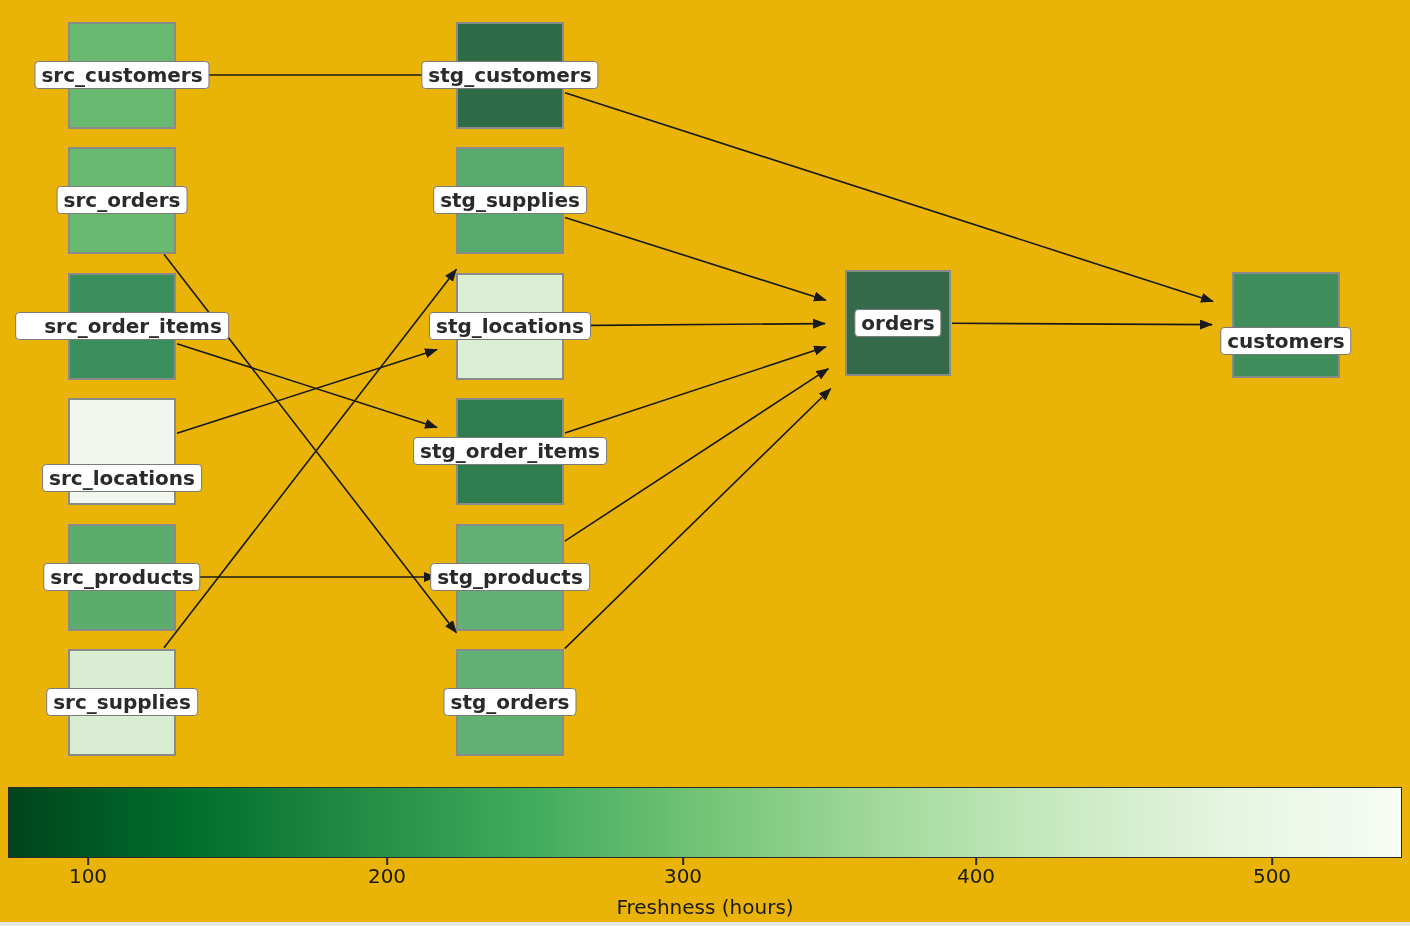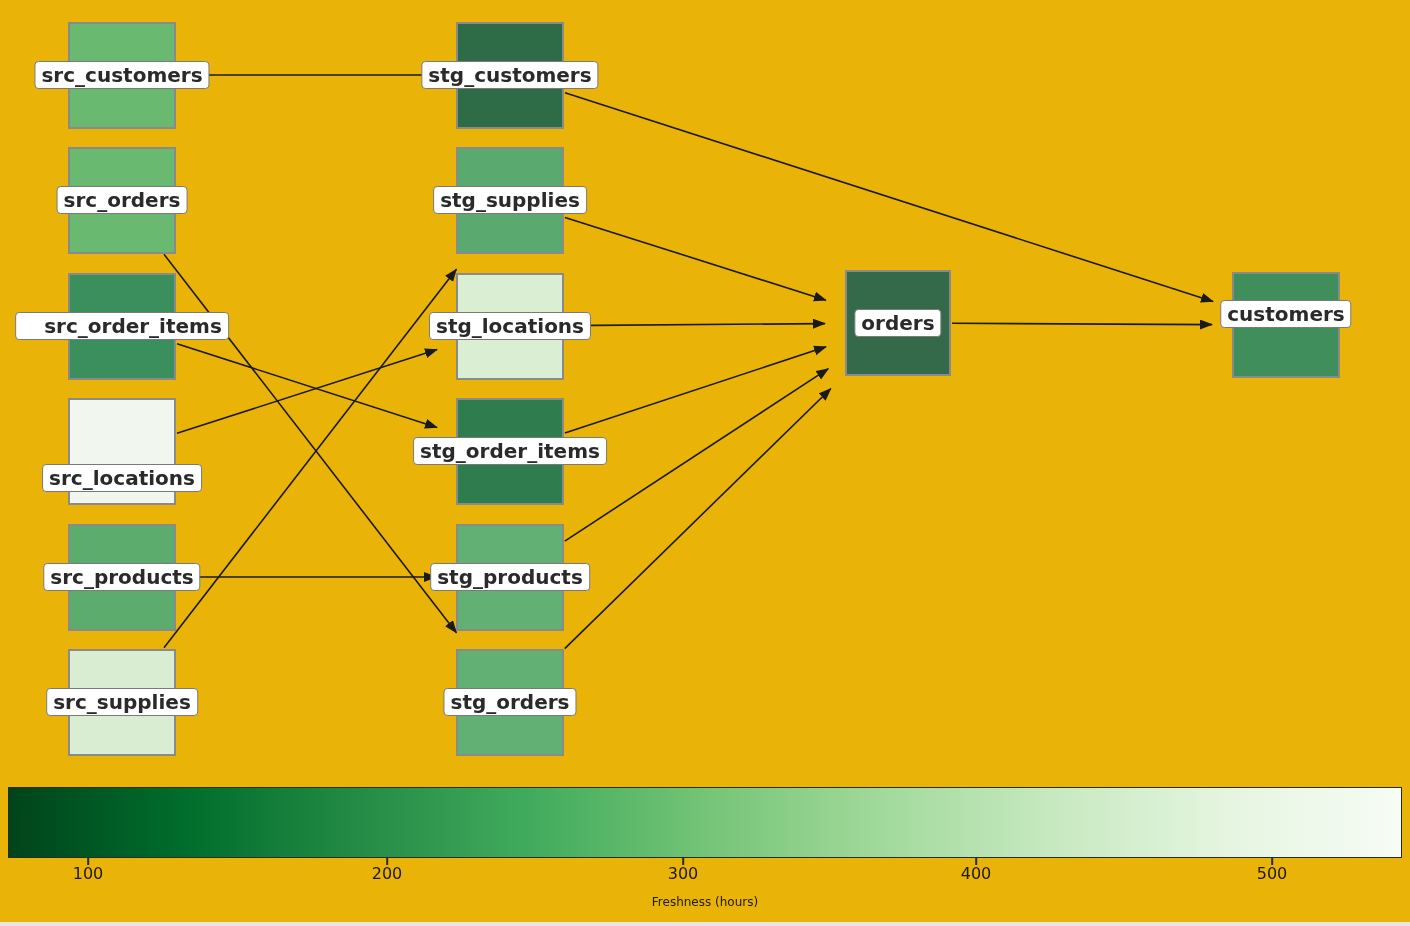--- a/index.html
+++ b/index.html
@@ -48,29 +48,29 @@
     z-index: 2;
     width: 1.6px;
     height: 7px;
     background: #2a2a2a;
     transform: translateX(-50%);
   }
   .cb-tick-label {
     position: absolute;
     z-index: 2;
     transform: translateX(-50%);
-    font-size: 16px;
+    font-size: 20px;
     color: #1a1a1a;
     white-space: nowrap;
   }
   .cb-axis-label {
     position: absolute;
     z-index: 2;
     transform: translateX(-50%);
-    font-size: 12px;
+    font-size: 20px;
     color: #1a1a1a;
     white-space: nowrap;
   }
   .bottom-strip {
     position: absolute;
     left: 0; bottom: 0;
     width: 100%; height: 4px;
     background: #e6e6e6;
     z-index: 4;
   }
@@ -122,21 +122,21 @@
       <div class="node-label" style="left: 510px; top: 326px;">stg_locations</div>
       <div class="node-box" style="left: 456px; top: 397.5px; width: 108px; height: 107px; background: rgb(47, 125, 79);"></div>
       <div class="node-label" style="left: 510px; top: 451px;">stg_order_items</div>
       <div class="node-box" style="left: 456px; top: 523.5px; width: 108px; height: 107px; background: rgb(98, 176, 115);"></div>
       <div class="node-label" style="left: 510px; top: 577px;">stg_products</div>
       <div class="node-box" style="left: 456px; top: 648.5px; width: 108px; height: 107px; background: rgb(98, 176, 115);"></div>
       <div class="node-label" style="left: 510px; top: 702px;">stg_orders</div>
       <div class="node-box" style="left: 845px; top: 270px; width: 106px; height: 106px; background: rgb(52, 105, 74);"></div>
       <div class="node-label" style="left: 898px; top: 323px;">orders</div>
       <div class="node-box" style="left: 1232px; top: 272px; width: 108px; height: 106px; background: rgb(63, 142, 92);"></div>
-      <div class="node-label" style="left: 1286px; top: 314px;">customers</div>
+      <div class="node-label" style="left: 1286px; top: 341px;">customers</div>
     </div>
 
   <div id="colorbar">
     <div class="cb-bar" id="cb-bar" style="left: 8px; top: 787px; width: 1394px; height: 71px; background: linear-gradient(to right, rgb(0, 68, 27), rgb(0, 109, 44), rgb(35, 139, 69), rgb(65, 171, 93), rgb(116, 196, 118), rgb(161, 217, 155), rgb(199, 233, 192), rgb(229, 245, 224), rgb(247, 252, 245));"></div>
     <div id="cb-ticks">
         <div class="cb-tick" style="left: 88px; top: 858px;"></div>
         <div class="cb-tick-label" style="left: 88px; top: 864px;">100</div>
         <div class="cb-tick" style="left: 387px; top: 858px;"></div>
         <div class="cb-tick-label" style="left: 387px; top: 864px;">200</div>
         <div class="cb-tick" style="left: 683px; top: 858px;"></div>

